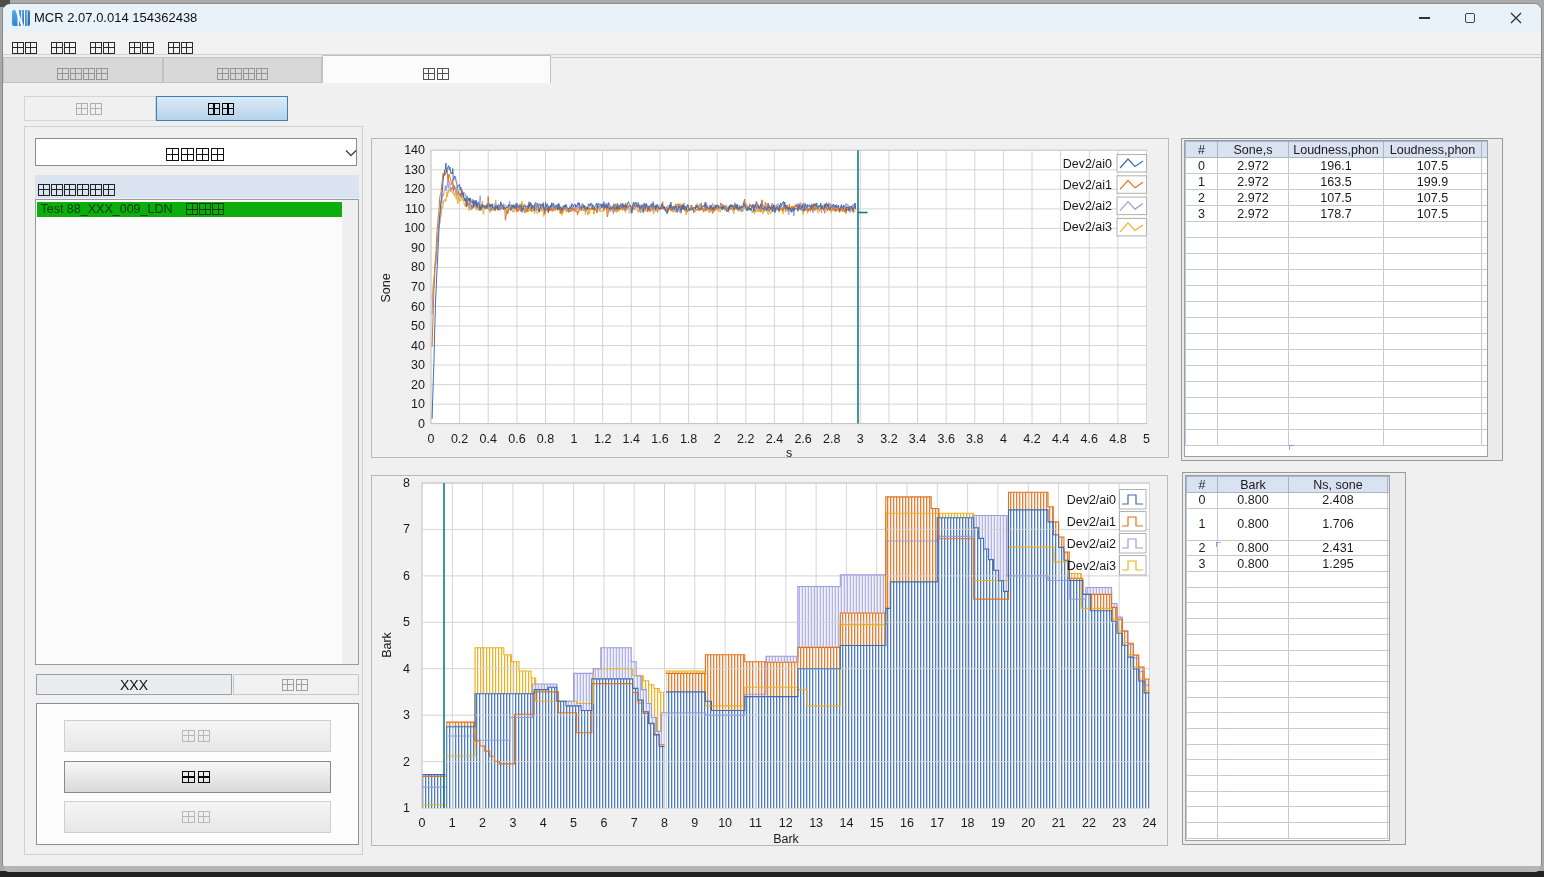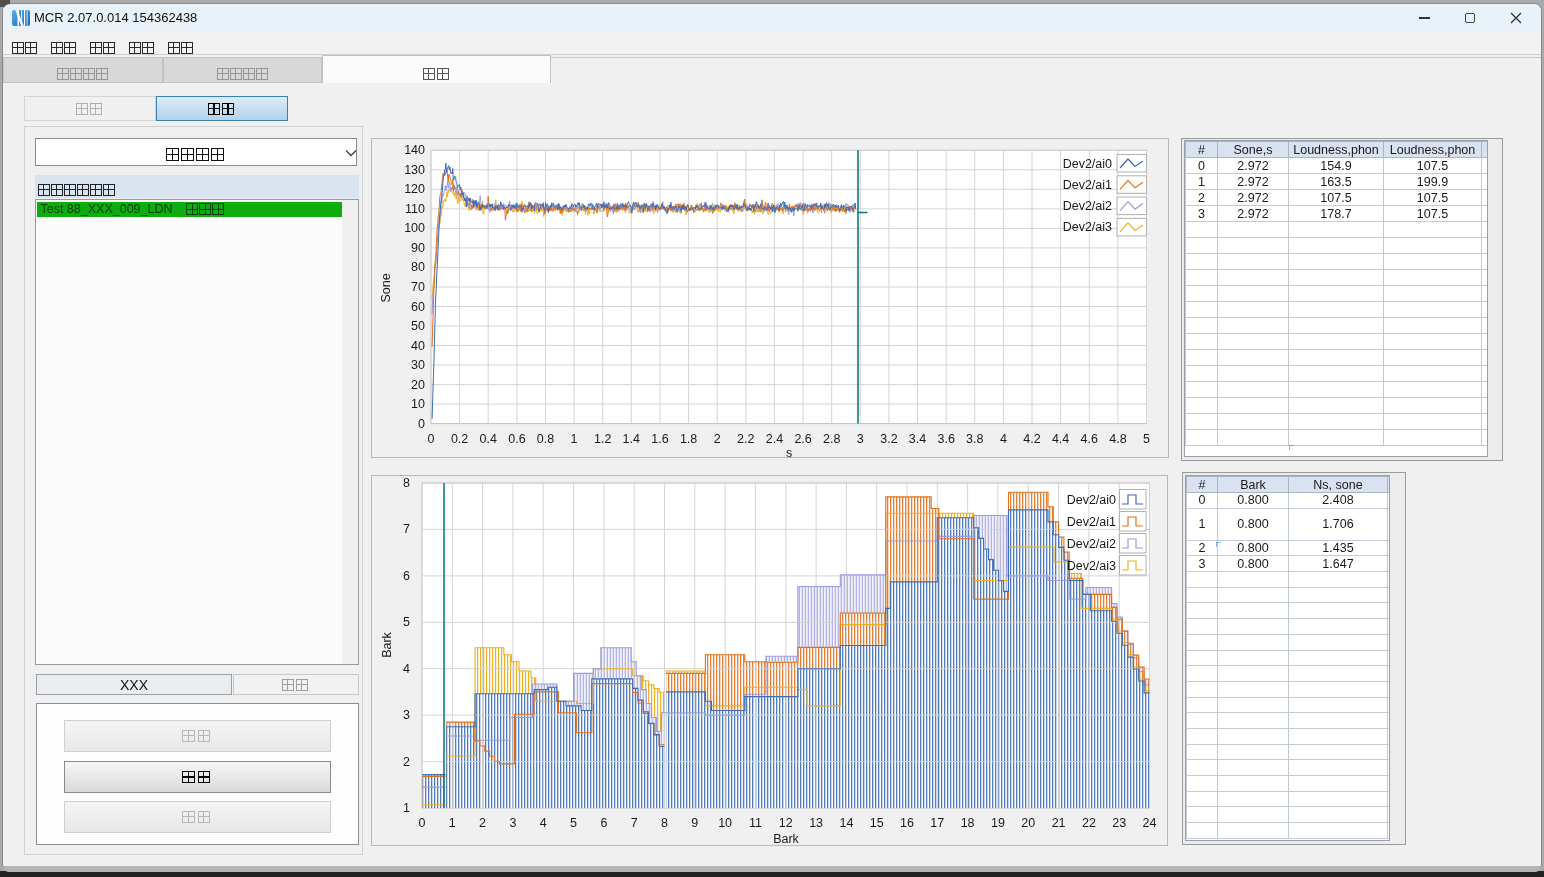--- a/index.html
+++ b/index.html
@@ -317,21 +317,21 @@
         <tr class="hd">
           <td style="width:32px;height:16px">#</td>
           <td style="width:71px;height:16px">Sone,s</td>
           <td style="width:95px;height:16px">Loudness,phon</td>
           <td style="width:98px;height:16px">Loudness,phon</td>
           <td style="width:8px;height:16px"></td>
         </tr>
         <tr>
           <td style="width:32px;height:16px">0</td>
           <td style="width:71px;height:16px">2.972</td>
-          <td style="width:95px;height:16px">154.9</td>
+          <td style="width:95px;height:16px">196.1</td>
           <td style="width:98px;height:16px">107.5</td>
           <td style="width:8px;height:16px"></td>
         </tr>
         <tr>
           <td style="width:32px;height:16px">1</td>
           <td style="width:71px;height:16px">2.972</td>
           <td style="width:95px;height:16px">163.5</td>
           <td style="width:98px;height:16px">199.9</td>
           <td style="width:8px;height:16px"></td>
         </tr>
@@ -468,27 +468,27 @@
         </tr>
         <tr>
           <td style="width:31px;height:15.7px">1</td>
           <td style="width:71px;height:15.7px">0.800</td>
           <td style="width:99px;height:32px">1.706</td>
           <td style="width:4px;height:15.7px"></td>
         </tr>
         <tr>
           <td style="width:31px;height:15.7px">2</td>
           <td style="width:71px;height:15.7px">0.800</td>
-          <td style="width:99px;height:15.7px">1.435</td>
+          <td style="width:99px;height:15.7px">2.431</td>
           <td style="width:4px;height:15.7px"></td>
         </tr>
         <tr>
           <td style="width:31px;height:15.7px">3</td>
           <td style="width:71px;height:15.7px">0.800</td>
-          <td style="width:99px;height:15.7px">1.647</td>
+          <td style="width:99px;height:15.7px">1.295</td>
           <td style="width:4px;height:15.7px"></td>
         </tr>
         <tr>
           <td style="width:31px;height:15.7px"></td>
           <td style="width:71px;height:15.7px"></td>
           <td style="width:99px;height:15.7px"></td>
           <td style="width:4px;height:15.7px"></td>
         </tr>
         <tr>
           <td style="width:31px;height:15.7px"></td>

